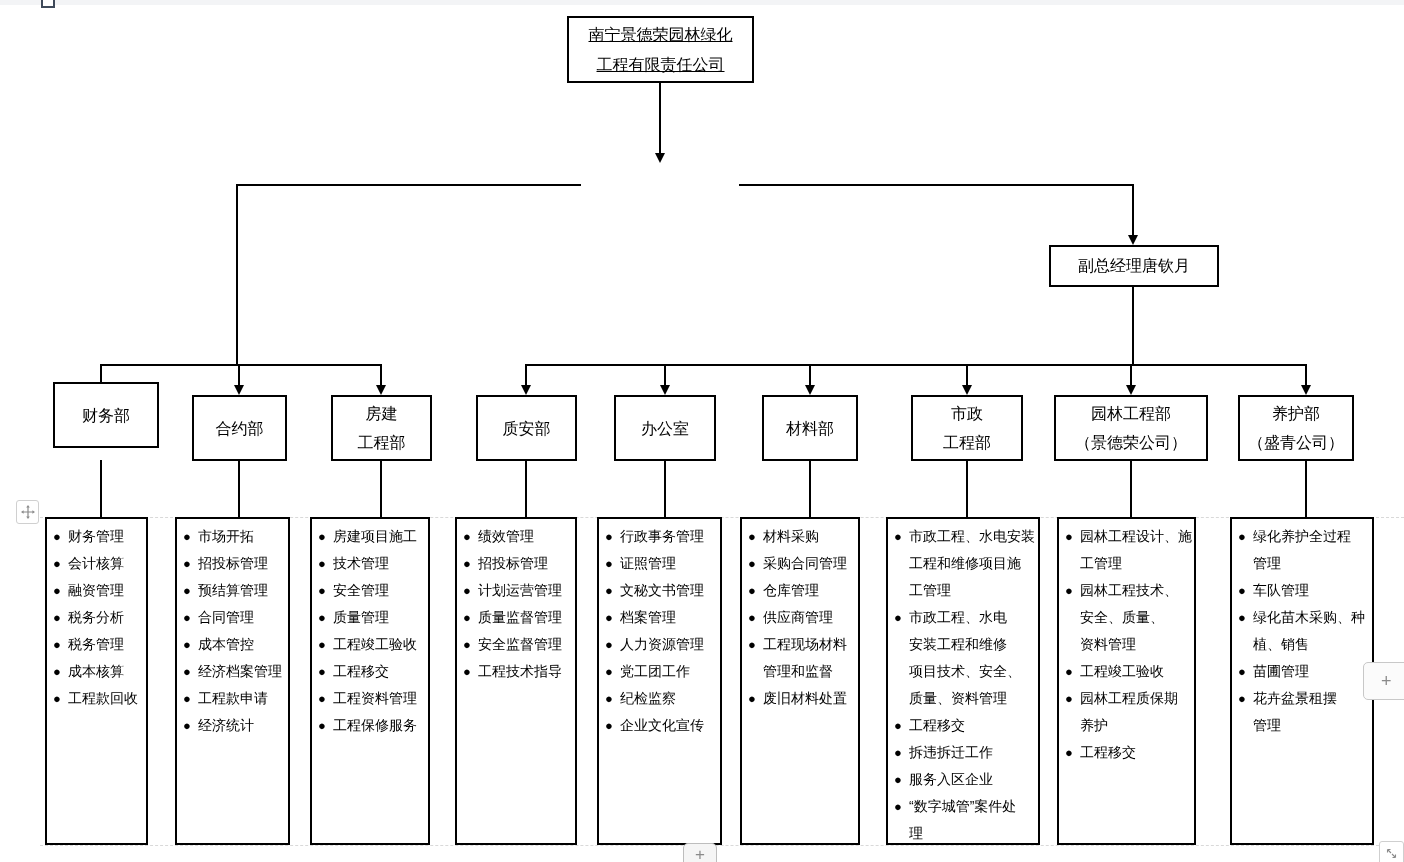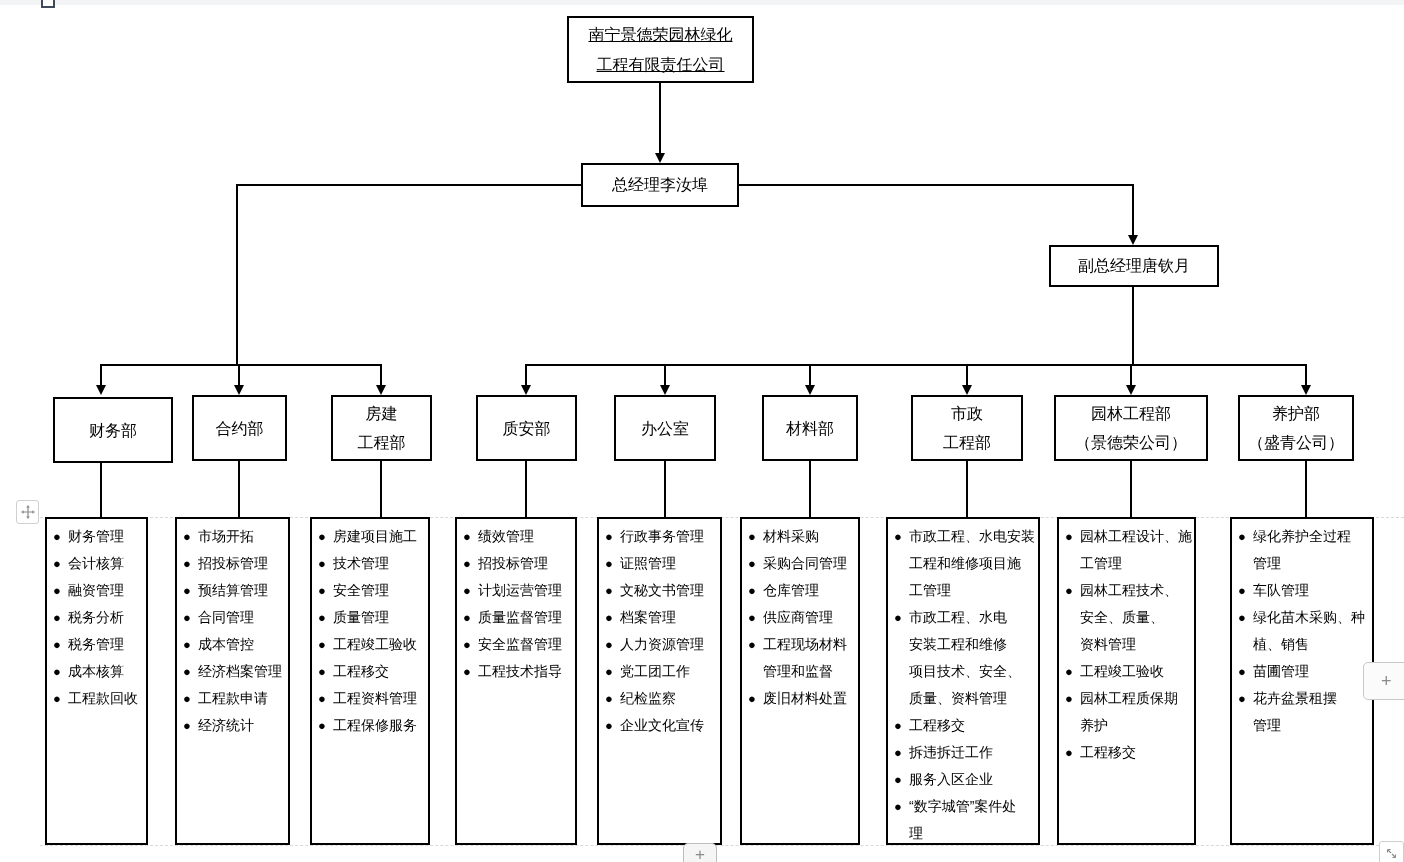--- a/index.html
+++ b/index.html
@@ -91,29 +91,26 @@
       <polygon points="1301,385 1311,385 1306,395" fill="#000000"></polygon>
     </svg>
 
   <div class="page-break pb-top"></div>
   <div class="page-break pb-bottom"></div>
 
   <div class="box root">
     <span>南宁景德荣园林绿化
 工程有限责任公司</span>
   </div>
-  <div class="box gm">
-    <span>总经理李汝埠</span>
-  </div>
   <div class="box deputy">
     <span>副总经理唐钦月</span>
   </div>
 
   <div id="departments">
-      <div class="dept-box" style="left: 53px; top: 397px; width: 120px; height: 66px;">
+      <div class="dept-box" style="left: 53px; top: 382px; width: 106px; height: 66px;">
         <span>财务部</span>
       </div>
       <div class="duty-box" style="left: 45px; top: 517px; width: 103px; height: 328px;">
         <div class="duty-item">
           <span class="bullet">●</span>
           <span class="duty-text">财务管理</span>
         </div>
         <div class="duty-item">
           <span class="bullet">●</span>
           <span class="duty-text">会计核算</span>

